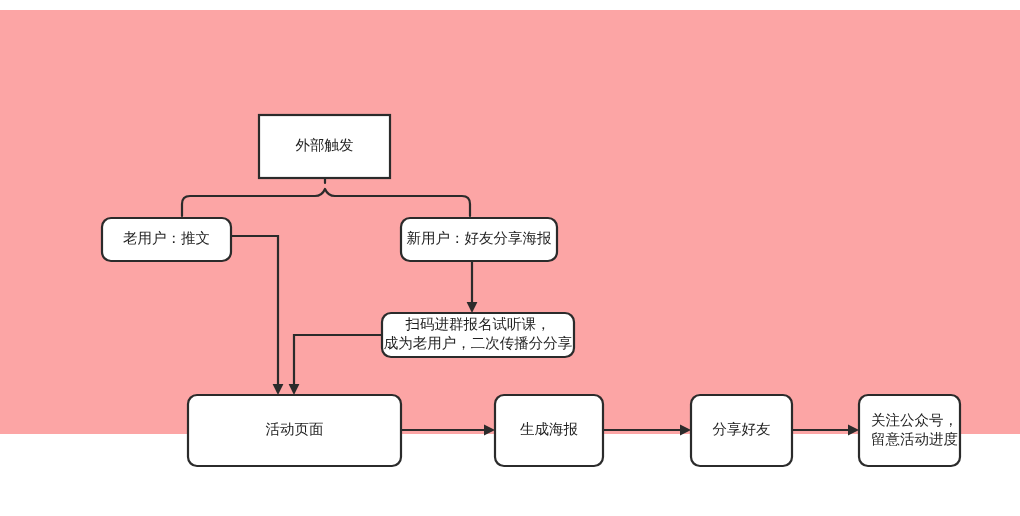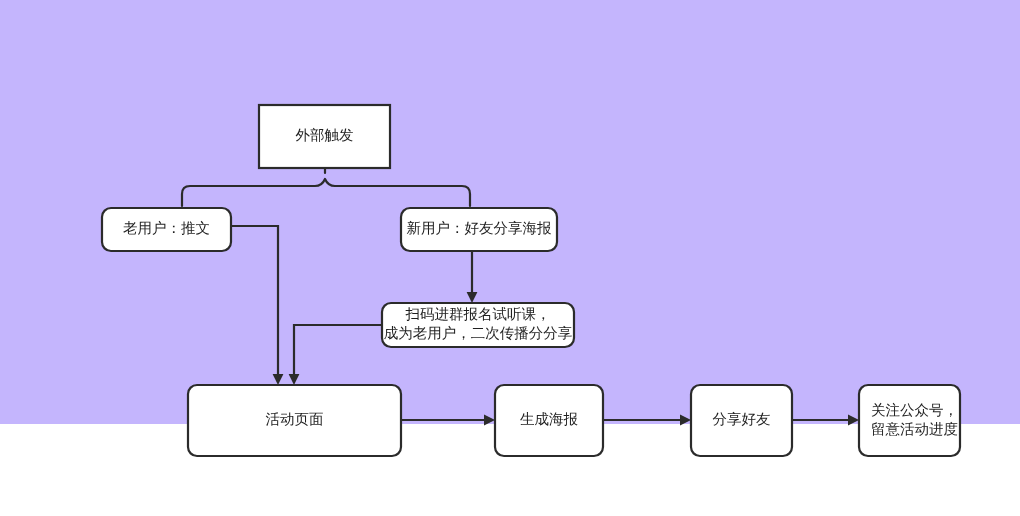--- a/index.html
+++ b/index.html
@@ -10,21 +10,22 @@
   body {
     width: 1020px;
     height: 516px;
     font-family: "Liberation Sans", "DejaVu Sans", sans-serif;
     overflow: hidden;
   }
   #diagram-root {
     position: relative;
     width: 1020px;
     height: 424px;
-    background: #c4b5fd;
+    background: #fca5a5;
+    margin-top: 10px;
   }
   svg.flow-canvas {
     position: absolute;
     left: 0;
     top: 0;
     width: 1020px;
     height: 516px;
     display: block;
   }
   .node-shape {

